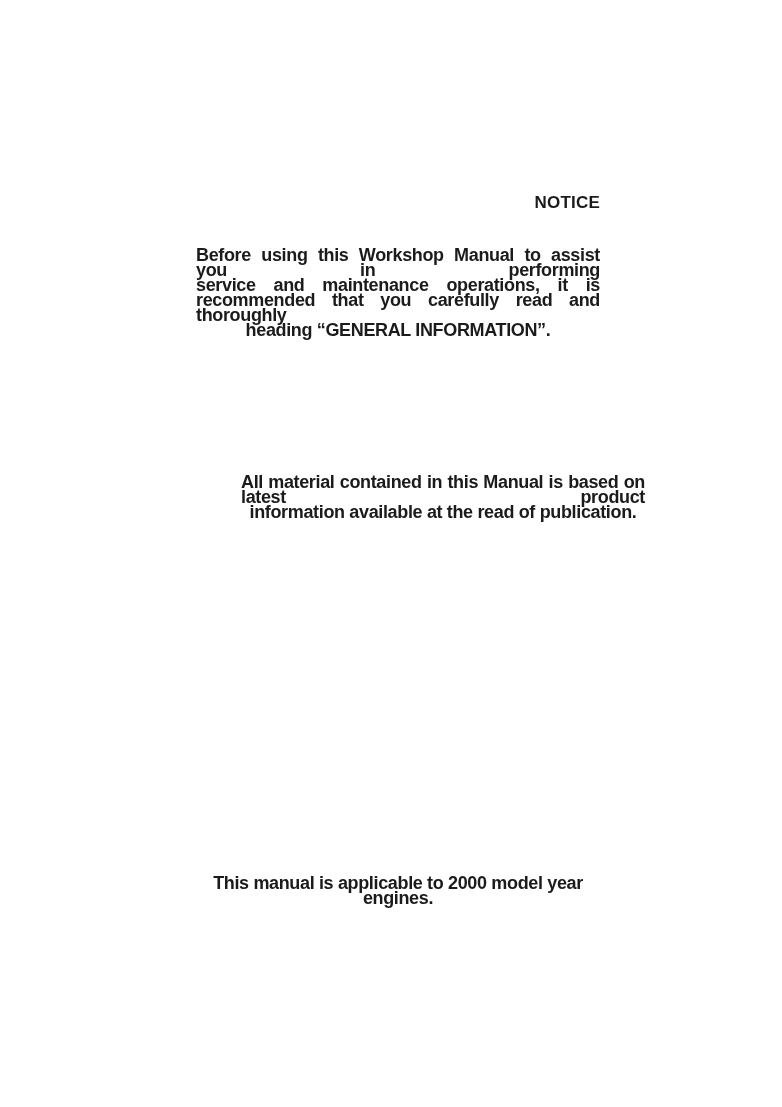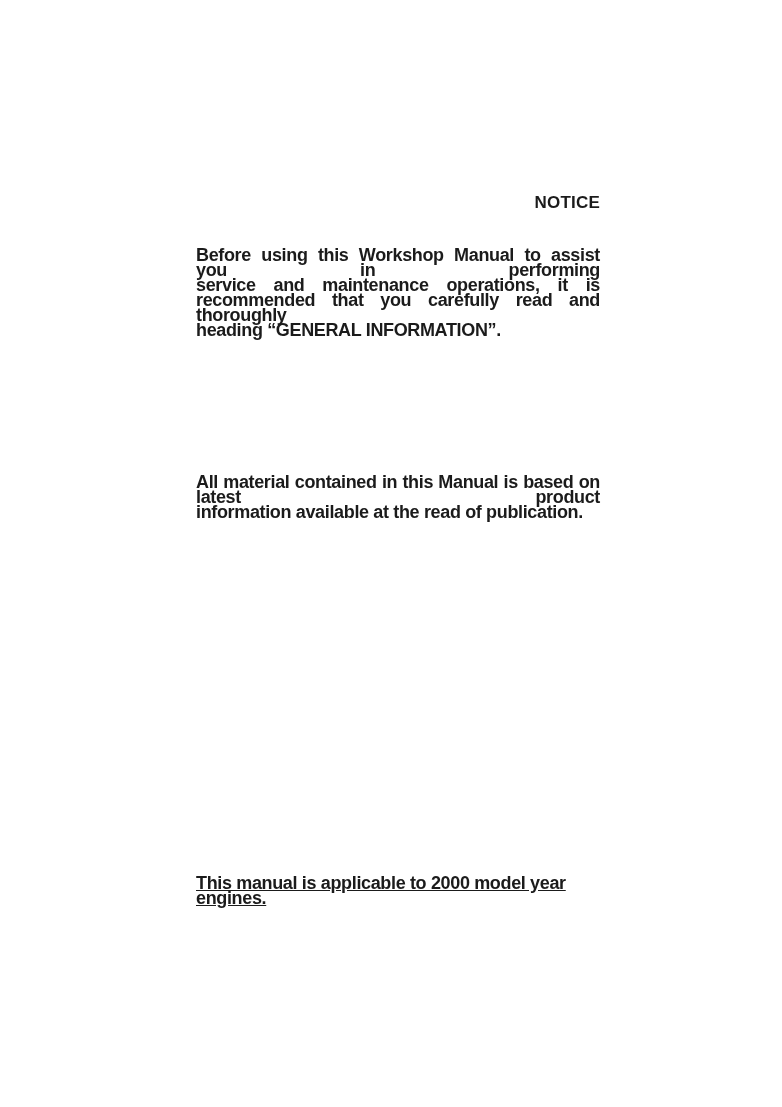--- a/index.html
+++ b/index.html
@@ -33,30 +33,30 @@
   }
   .para {
     position: absolute;
     left: 196px;
     width: 404px;
     font-size: 18px;
     line-height: 15px;
     letter-spacing: -0.35px;
   }
   .para-intro { top: 248px; }
-  .para-publication { top: 475px; }
-  .para-applicability { top: 876px; text-decoration: underline; }
+  .para-publication { top: 475px; margin-left: 45px; }
+  .para-applicability { top: 876px; }
   
   .jline {
     text-align: justify;
     text-align-last: justify;
   }
   
   .pline {
-    text-align: left;
+    text-align: center;
   }
 </style>
 </head>
 <body>
 
 <div class="page">
 
   <div class="title">NOTICE</div>
 
   <div class="para para-intro">

